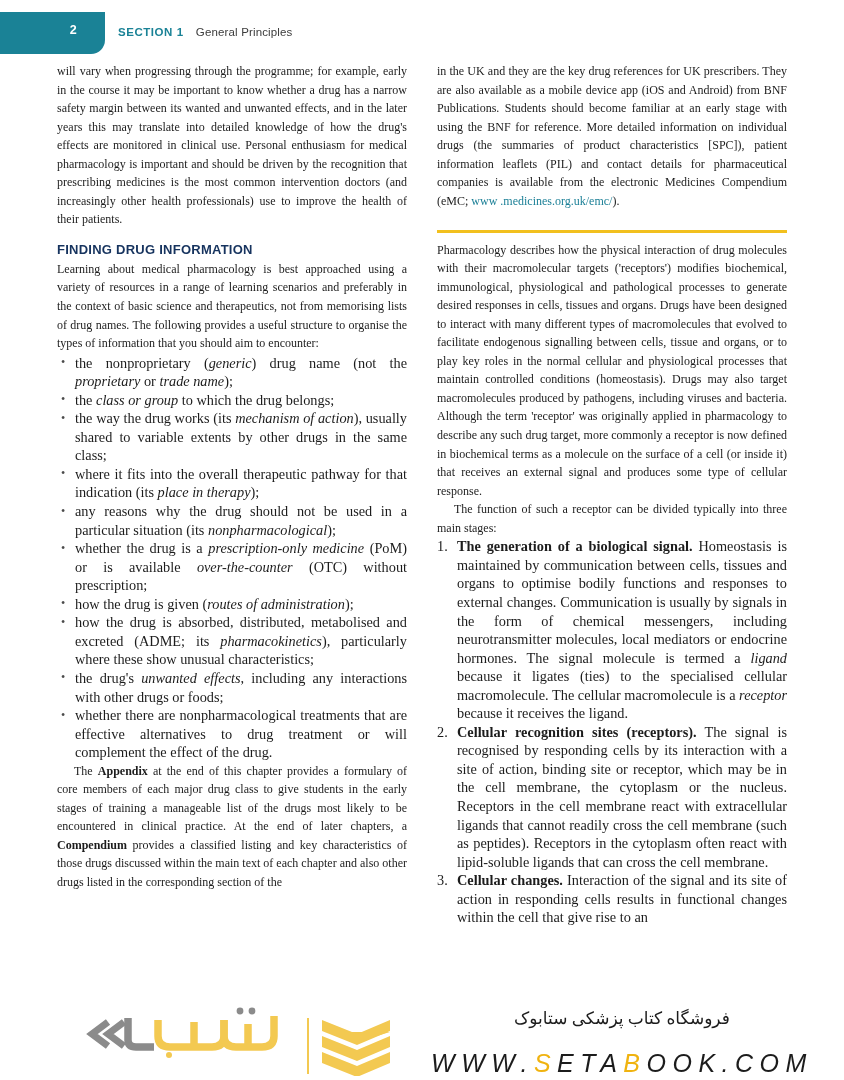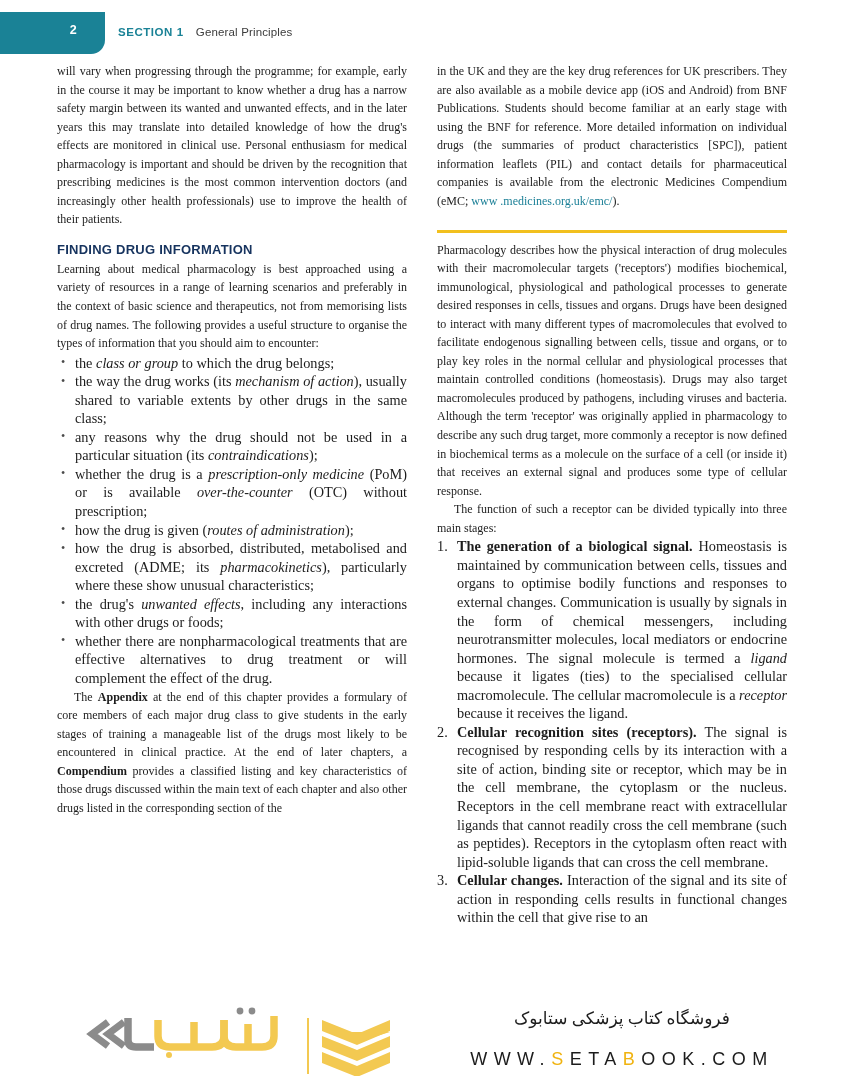--- a/index.html
+++ b/index.html
@@ -210,25 +210,26 @@
   #brand-fa {
     font-family: Liberation Serif, serif;
     font-size: 17px;
     color: #1c1c1c;
     direction: rtl;
     white-space: nowrap;
     margin-bottom: 20px;
   }
   #brand-url {
     font-family: "Liberation Sans", sans-serif;
-    font-size: 18px;
+    font-size: 25px;
     font-weight: 400;
     letter-spacing: 6.5px;
     color: #1c1c1c;
     white-space: nowrap;
+    font-style: italic;
   }
   #brand-url .gold { color: #f0b310; }
 </style>
 </head>
 <body>
 
 <div id="page-header">
   <div id="folio-block">
     <div id="folio-number">2</div>
   </div>
@@ -242,28 +243,30 @@
 
   <div class="column">
 
     <p>will vary when progressing through the programme; for example, early in the course it may be important to know whether a drug has a narrow safety margin between its wanted and unwanted effects, and in the later years this may translate into detailed knowledge of how the drug's effects are monitored in clinical use. Personal enthusiasm for medical pharmacology is important and should be driven by the recognition that prescribing medicines is the most common intervention doctors (and increasingly other health professionals) use to improve the health of their patients.</p>
 
     <h2 class="head-a spaced">FINDING DRUG INFORMATION</h2>
 
     <p>Learning about medical pharmacology is best approached using a variety of resources in a range of learning scenarios and preferably in the context of basic science and therapeutics, not from memorising lists of drug names. The following provides a useful structure to organise the types of information that you should aim to encounter:</p>
 
     <ul class="bullets">
+      <li><span>the nonproprietary (</span><i>generic</i><span>) drug name (not the </span><i>proprietary</i><span> or </span><i>trade name</i><span>);</span></li>
 
       <li><span>the </span><i>class or group</i><span> to which the drug belongs;</span></li>
 
       <li><span>the way the drug works (its </span><i>mechanism of action</i><span>), usually shared to variable extents by other drugs in the same class;</span></li>
 
 
-
-      <li><span>any reasons why the drug should not be used in a particular situation (its </span><i>contraindications</i><span>);</span></li>
+      <li><span>where it fits into the overall therapeutic pathway for that indication (its </span><i>place in therapy</i><span>);</span></li>
+
+      <li><span>any reasons why the drug should not be used in a particular situation (its </span><i>nonpharmacological</i><span>);</span></li>
 
       <li><span>whether the drug is a </span><i>prescription-only medicine</i><span> (PoM) or is available </span><i>over-the-counter</i><span> (OTC) without prescription;</span></li>
 
       <li><span>how the drug is given (</span><i>routes of administration</i><span>);</span></li>
 
 
       <li><span>how the drug is absorbed, distributed, metabolised and excreted (ADME; its </span><i>pharmacokinetics</i><span>), particularly where these show unusual characteristics;</span></li>
 
       <li><span>the drug's </span><i>unwanted effects</i><span>, including any interactions with other drugs or foods;</span></li>
 

